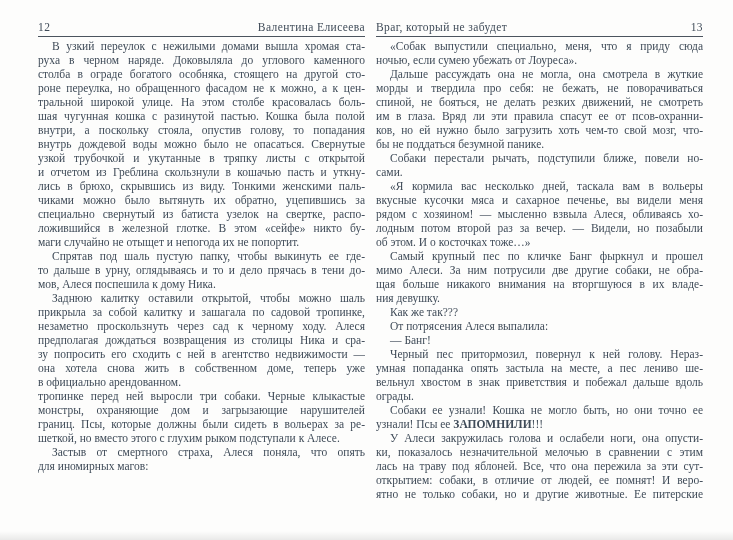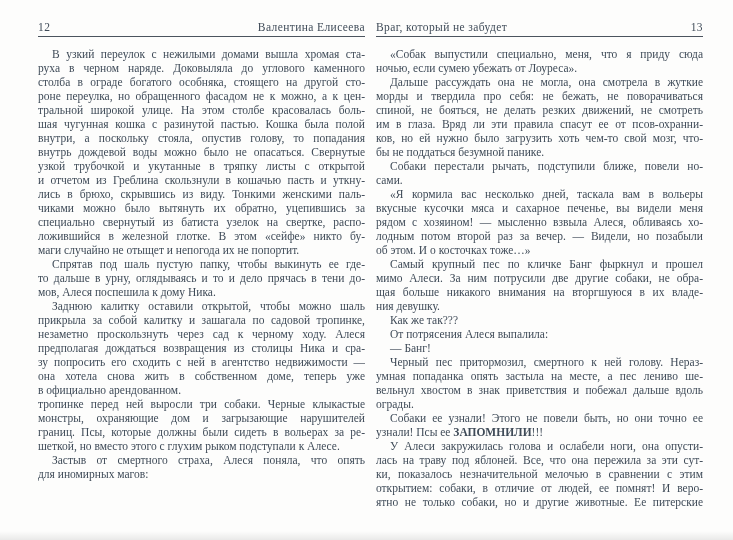--- a/index.html
+++ b/index.html
@@ -26,21 +26,21 @@
     line-height: 14px;
     letter-spacing: 0.4px;
   }
   .rule {
     border: none;
     border-top: 1px solid #4b545e;
     margin: 2px 0 0 0;
     height: 0;
   }
   .page-body {
-    margin-top: 10px;
+    margin-top: 2px;
     font-size: 11.5px;
     line-height: 14px;
   }
   .para { margin: 0; }
   .line {
     text-align: justify;
     text-align-last: justify;
     white-space: normal;
     height: 14px;
     overflow: hidden;
@@ -151,33 +151,33 @@
         <div class="para">
           <div class="line first last">Как же так???</div>
         </div>
         <div class="para">
           <div class="line first last">От потрясения Алеся выпалила:</div>
         </div>
         <div class="para">
           <div class="line first last">— Банг!</div>
         </div>
         <div class="para">
-          <div class="line first">Черный пес притормозил, смертного к ней голову. Нераз-</div>
+          <div class="line first">Черный пес притормозил, повернул к ней голову. Нераз-</div>
           <div class="line">умная попаданка опять застыла на месте, а пес лениво ше-</div>
           <div class="line">вельнул хвостом в знак приветствия и побежал дальше вдоль</div>
           <div class="line last">ограды.</div>
         </div>
         <div class="para">
-          <div class="line first">Собаки ее узнали! Этого не повели быть, но они точно ее</div>
+          <div class="line first">Собаки ее узнали! Кошка не могло быть, но они точно ее</div>
           <div class="line last"><span>узнали! Псы ее </span><b>ЗАПОМНИЛИ</b><span>!!!</span></div>
         </div>
         <div class="para">
           <div class="line first">У Алеси закружилась голова и ослабели ноги, она опусти-</div>
+          <div class="line">ки, показалось незначительной мелочью в сравнении с этим</div>
           <div class="line">лась на траву под яблоней. Все, что она пережила за эти сут-</div>
-          <div class="line">ки, показалось незначительной мелочью в сравнении с этим</div>
           <div class="line">открытием: собаки, в отличие от людей, ее помнят! И веро-</div>
           <div class="line">ятно не только собаки, но и другие животные. Ее питерские</div>
         </div>
       </div>
   </section>
 
   <div class="bottom-shade"></div>
 </div>
 
 </body></html>

